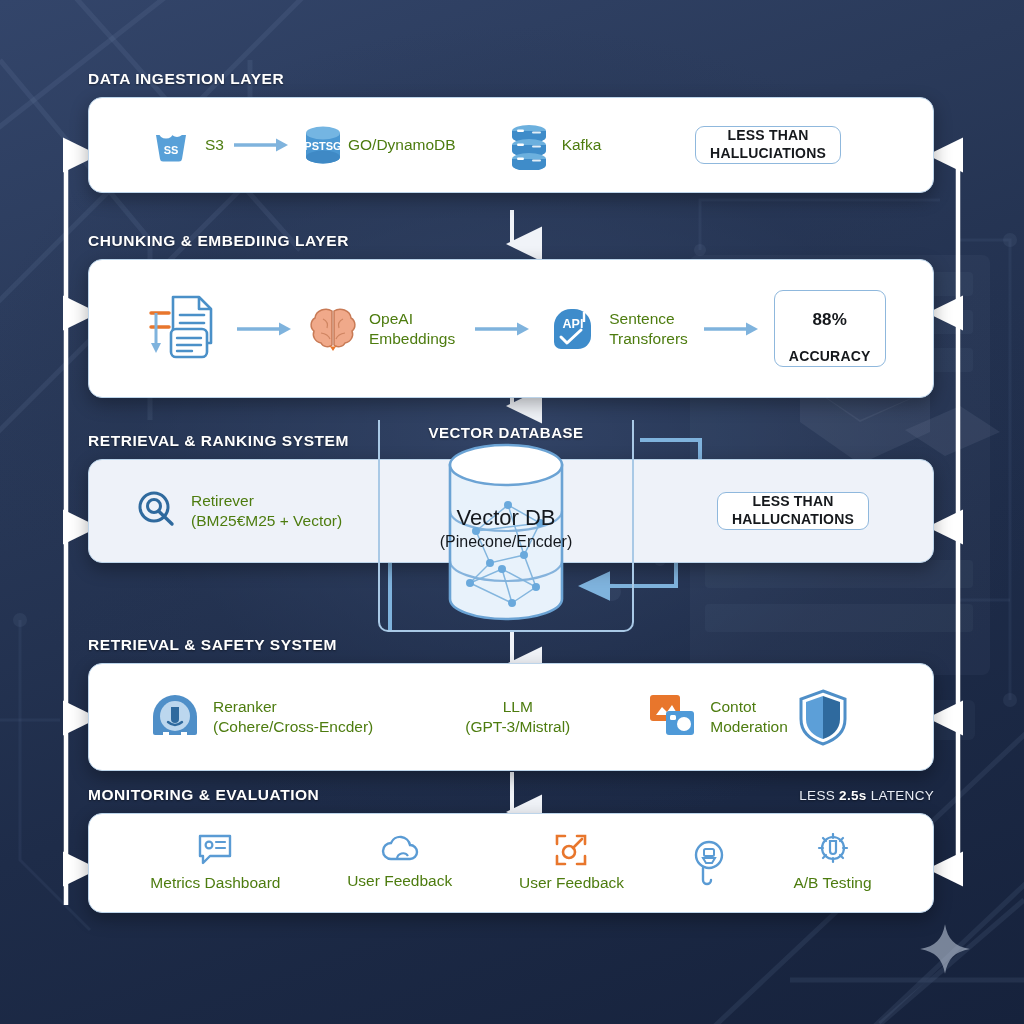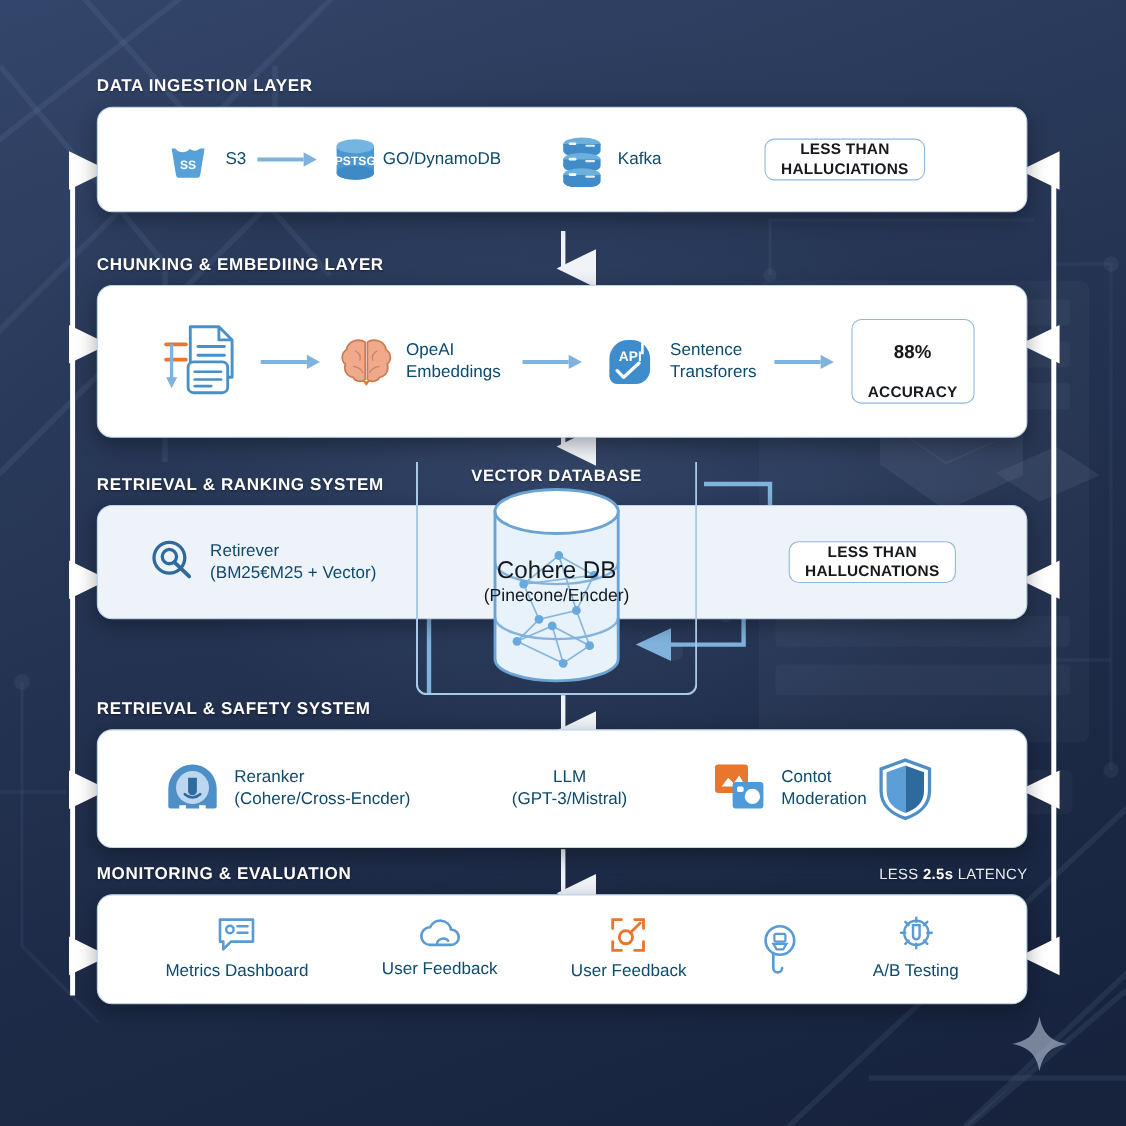--- a/index.html
+++ b/index.html
@@ -54,21 +54,21 @@
     border: 1.5px solid #bcd4ea;
     box-shadow: 0 6px 18px rgba(0,0,0,.32);
     display: flex;
     align-items: center;
     position: relative;
   }
   .panel.tint { background: #eef2f9; }
 
   .node { display: flex; align-items: center; gap: 10px; }
   .node-label {
-    color: #0c4a6e;
+    color: #4d7c0f;
     font-size: 15.5px;
     line-height: 1.28;
     white-space: pre-line;
   }
   .node-label.center { text-align: center; }
 
   .arrow-h { flex: 0 0 auto; }
 
   .badge {
     border: 1.6px solid #8fb8dd;
@@ -392,21 +392,21 @@
       <circle cx="94" cy="80" r="4"></circle>
       <circle cx="78" cy="112" r="4"></circle>
       <circle cx="44" cy="120" r="4"></circle>
       <circle cx="24" cy="140" r="4"></circle>
       <circle cx="56" cy="126" r="4"></circle>
       <circle cx="90" cy="144" r="4"></circle>
       <circle cx="66" cy="160" r="4"></circle>
     </g>
   </svg>
   <div class="vdb-text">
-    <div class="t1">Cohere DB</div>
+    <div class="t1">Vector DB</div>
     <div class="t2">(Pinecone/Encder)</div>
   </div>
 
   <div class="layer" style="top:636px;">
     <div class="layer-title">RETRIEVAL &amp; SAFETY SYSTEM</div>
     <div class="panel" style="height:108px; padding:0 22px;">
 
       <div class="node" style="margin-left:36px;">
         <svg width="56" height="56" viewBox="0 0 56 56">
           <path d="M28 6 a22 22 0 0 1 22 22 v16 a2 2 0 0 1 -2 2 h-40 a2 2 0 0 1 -2 -2 v-16 a22 22 0 0 1 22 -22 z" fill="#4f8fc8"></path>

